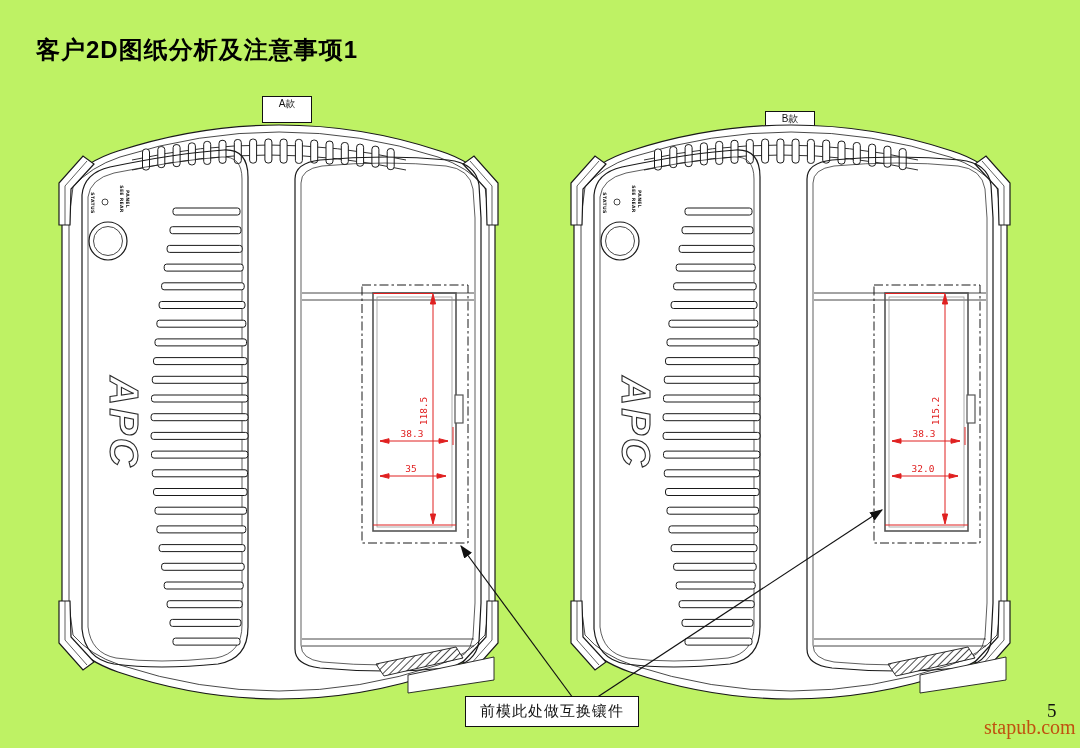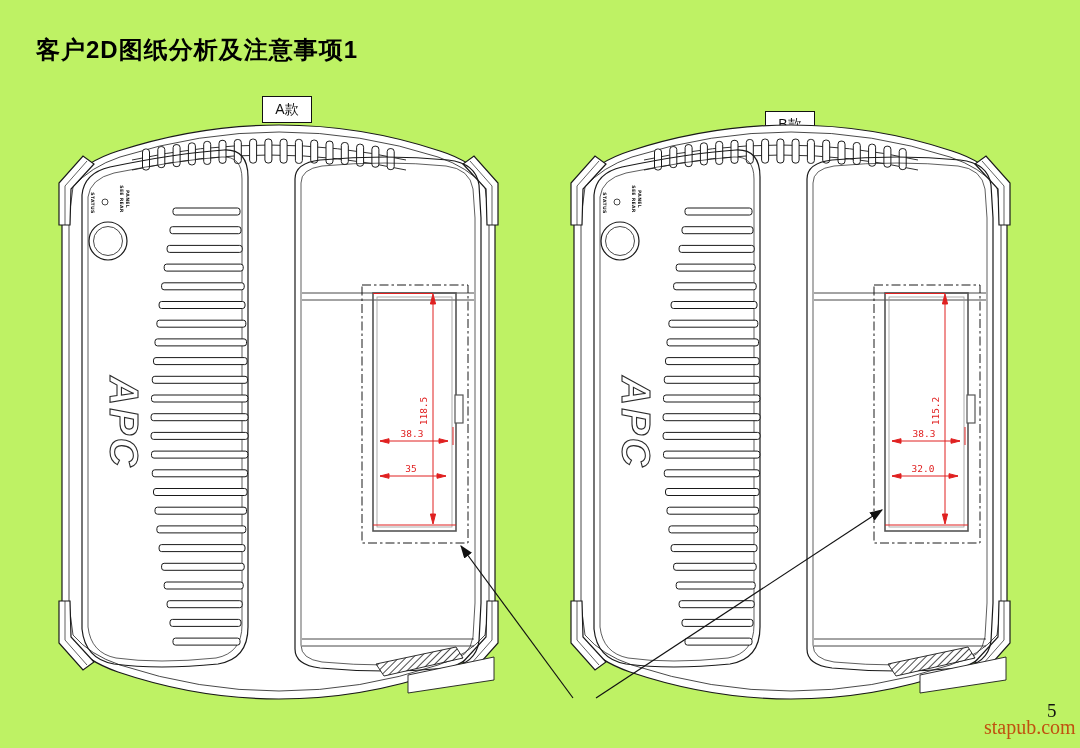--- a/index.html
+++ b/index.html
@@ -1,21 +1,21 @@
 <!DOCTYPE html>
 <html><head>
 <meta charset="utf-8">
 <style>
   html,body { margin:0; padding:0; background:#fff; }
   .page { position:relative; width:1080px; height:748px; background:#bef264; overflow:hidden;
           font-family:"Liberation Sans", sans-serif; color:#111;padding-left:46px; }
   .title { position:absolute; left:36px; top:34px; font-size:24px; font-weight:bold;
            letter-spacing:1px; color:#000; white-space:nowrap; }
   .variant-tag { position:absolute; width:48px; height:25px; border:1.6px solid #111; background:#fff;
-                 display:flex; align-items:center; justify-content:center; font-size:14px; color:#111; }
+                 display:flex; align-items:flex-start; justify-content:center; font-size:10px; color:#111; }
   .tag-a { left:262px; top:96px; }
   .tag-b { left:765px; top:111px; }
   .device { position:absolute; width:445px; height:580px; }
   .dev-a { left:56px; top:123px; }
   .dev-b { left:568px; top:123px; }
   .overlay { position:absolute; left:0; top:0; width:1080px; height:748px; pointer-events:none; }
   .callout { position:absolute; left:465px; top:696px; width:172px; height:29px; border:1.6px solid #111;
              background:#fff; display:flex; align-items:center; justify-content:center;
              font-size:15px; letter-spacing:1px; color:#111; z-index:5; }
   .pagenum { position:absolute; left:1047px; top:700px; font-family:"Liberation Serif", serif;
@@ -184,17 +184,20 @@
     <text class="dim" transform="rotate(-90 371 288)" x="371" y="288" text-anchor="middle">115.2</text>
     <text class="dim" x="356" y="314" text-anchor="middle">38.3</text>
     <text class="dim" x="355" y="349" text-anchor="middle">32.0</text>
   </svg>
 
   <svg class="overlay">
     <line x1="573" y1="698" x2="461" y2="546" stroke="#111" stroke-width="1.2" marker-end="url(#arrow)"></line>
     <line x1="596" y1="698" x2="882" y2="510" stroke="#111" stroke-width="1.2" marker-end="url(#arrow)"></line>
   </svg>
 
+  <div class="callout">
+    <span>前模此处做互换镶件</span>
+  </div>
 
   <div class="pagenum">5</div>
   <div class="watermark">stapub.com</div>
 
 </div>
 
 </body></html>

